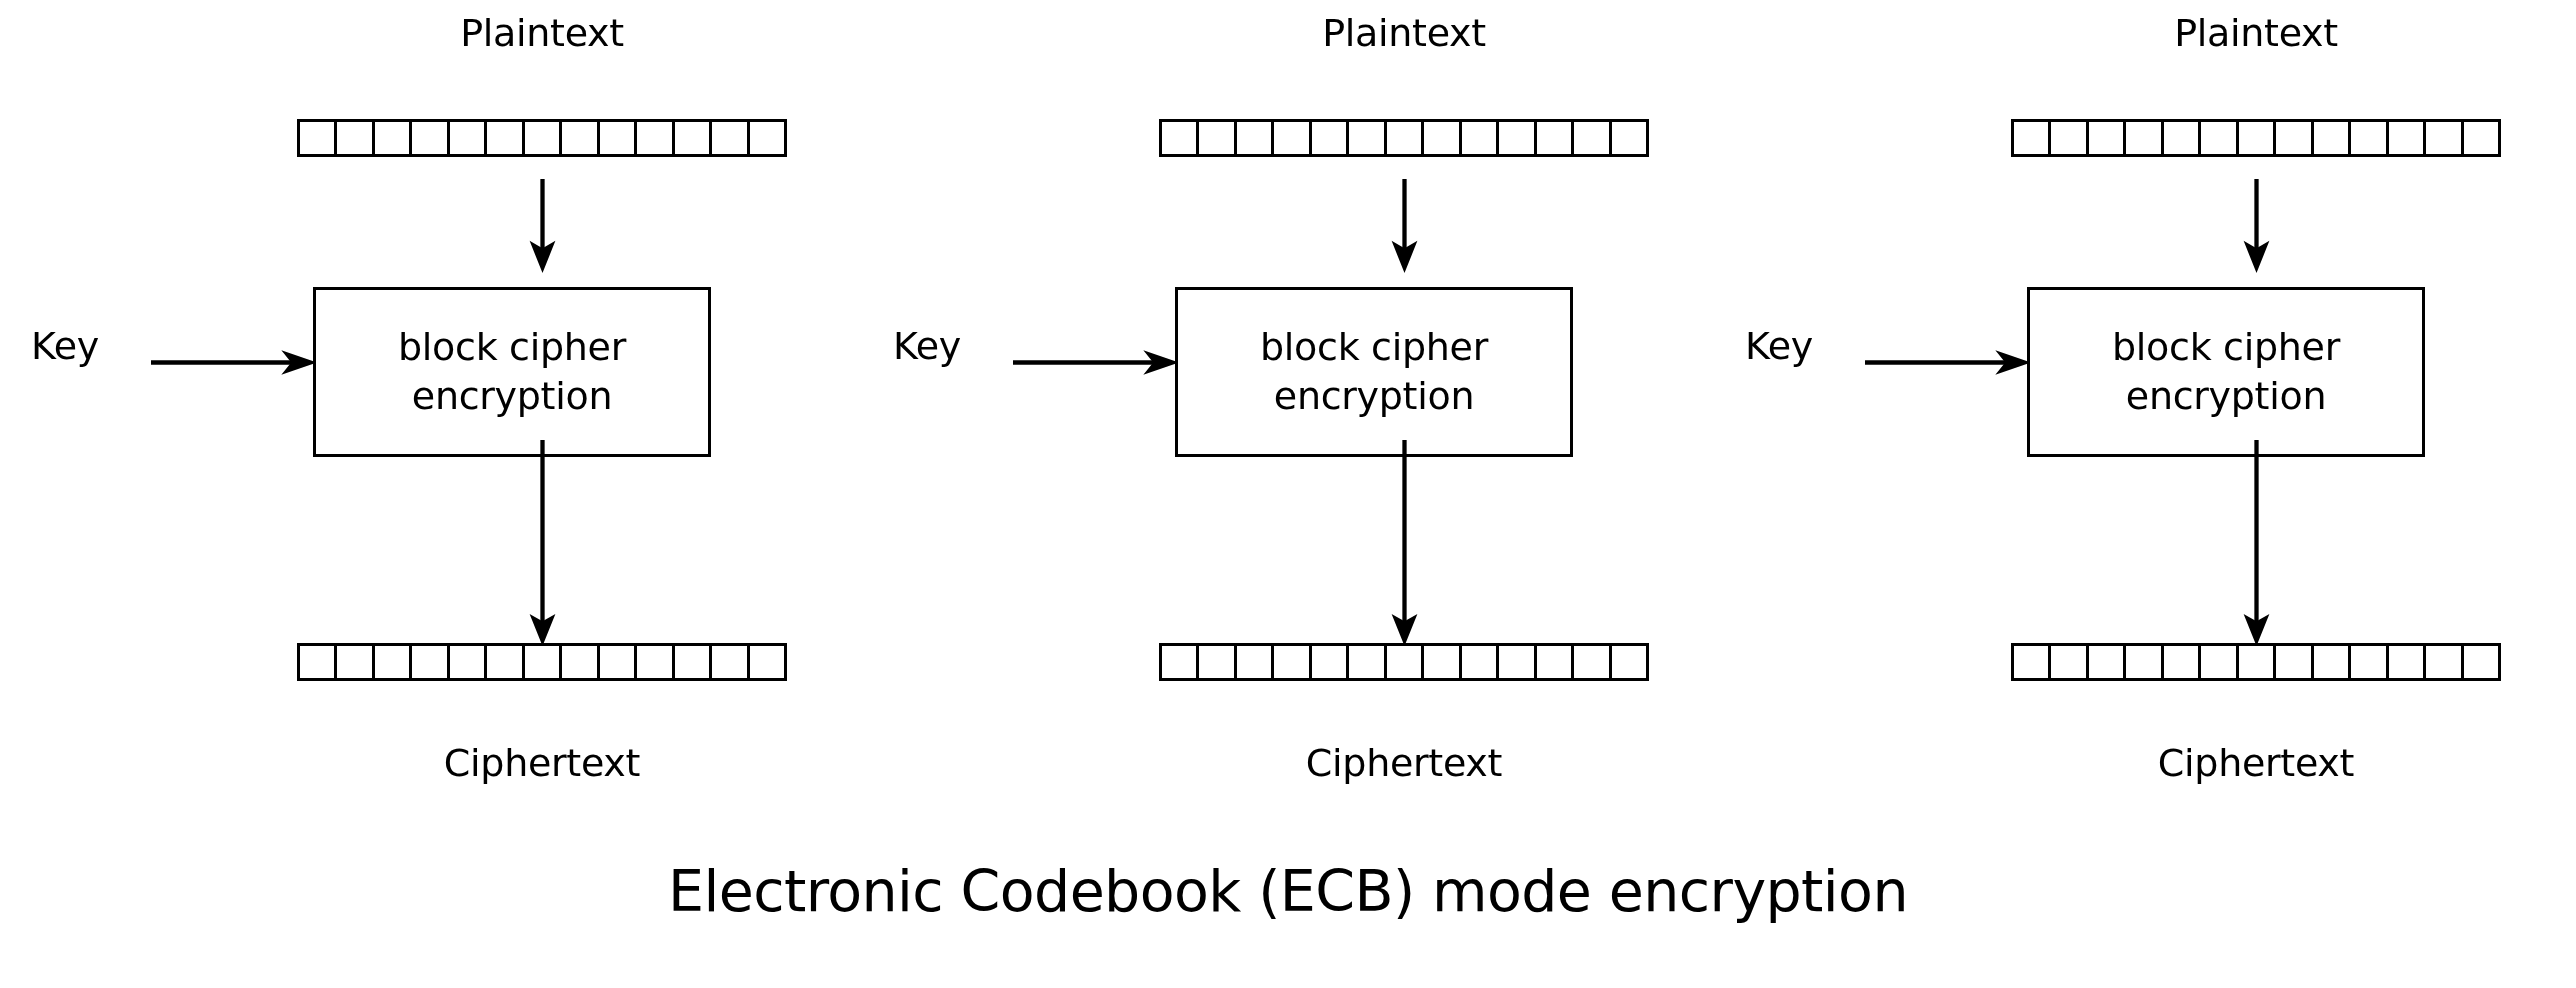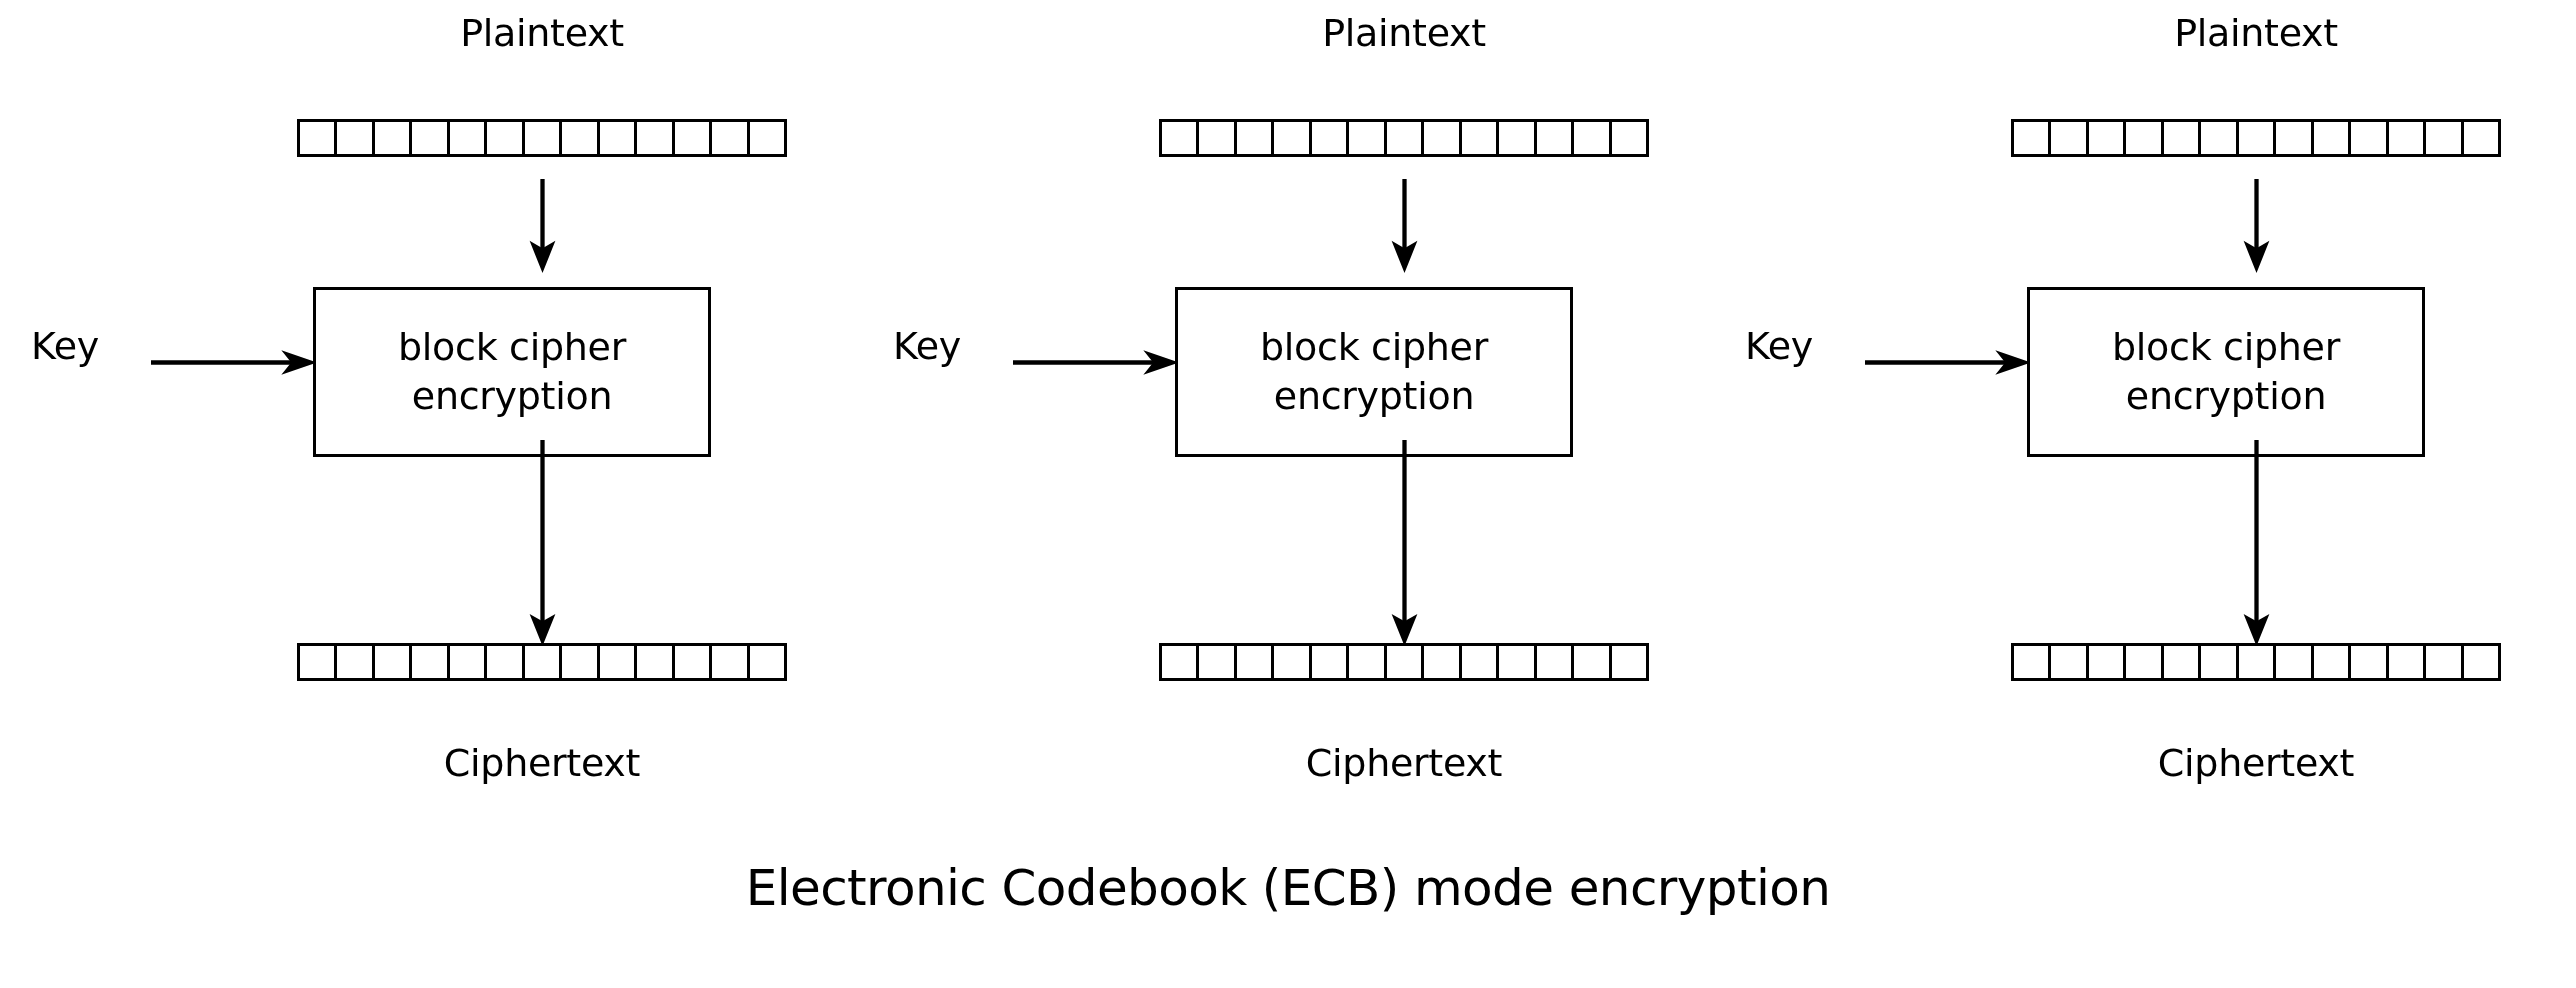--- a/index.html
+++ b/index.html
@@ -122,21 +122,21 @@
   }
   .arrow-v svg, .arrow-h svg { display: block; width: 100%; height: 100%; }
 
   
   #title {
     position: absolute;
     left: 0;
     top: 863px;
     width: 2576px;
     text-align: center;
-    font-size: 50px;
+    font-size: 57px;
     line-height: 1;
     white-space: nowrap;
     letter-spacing: -0.6px;
   }
 </style>
 </head>
 <body>
 
 <div id="canvas">
 

